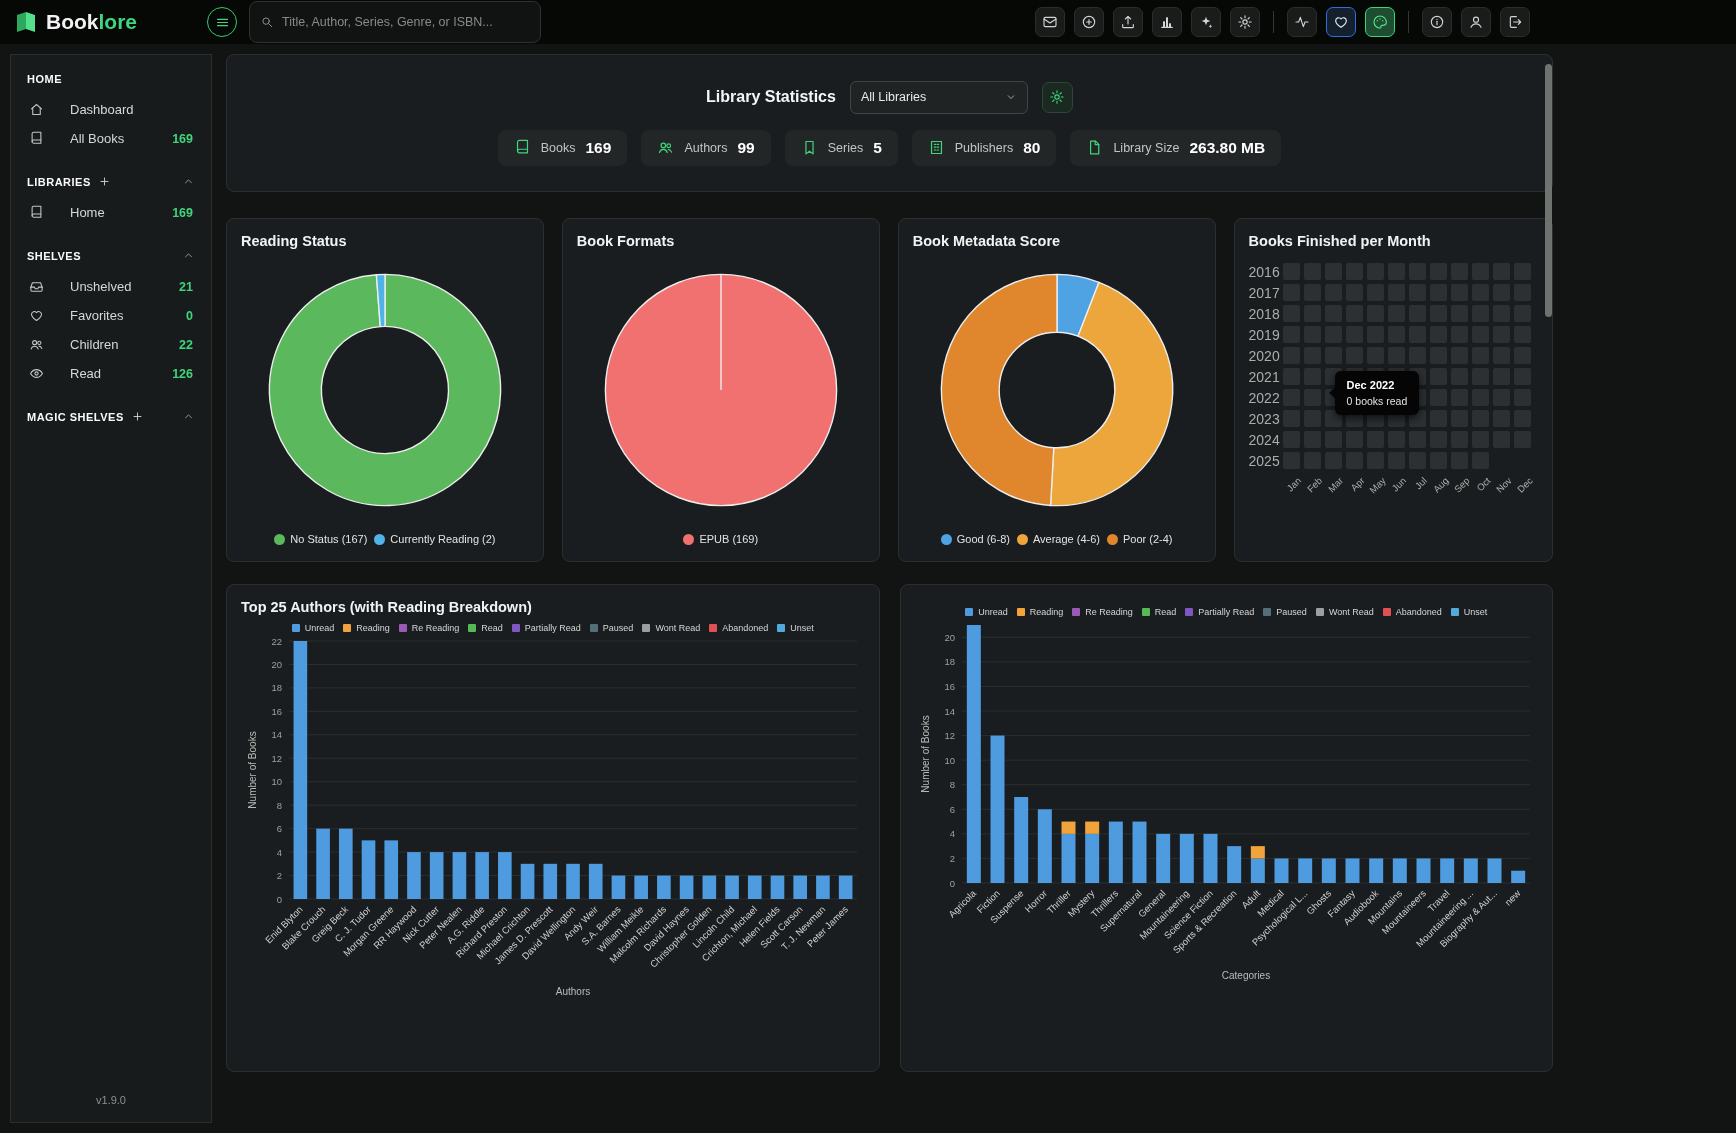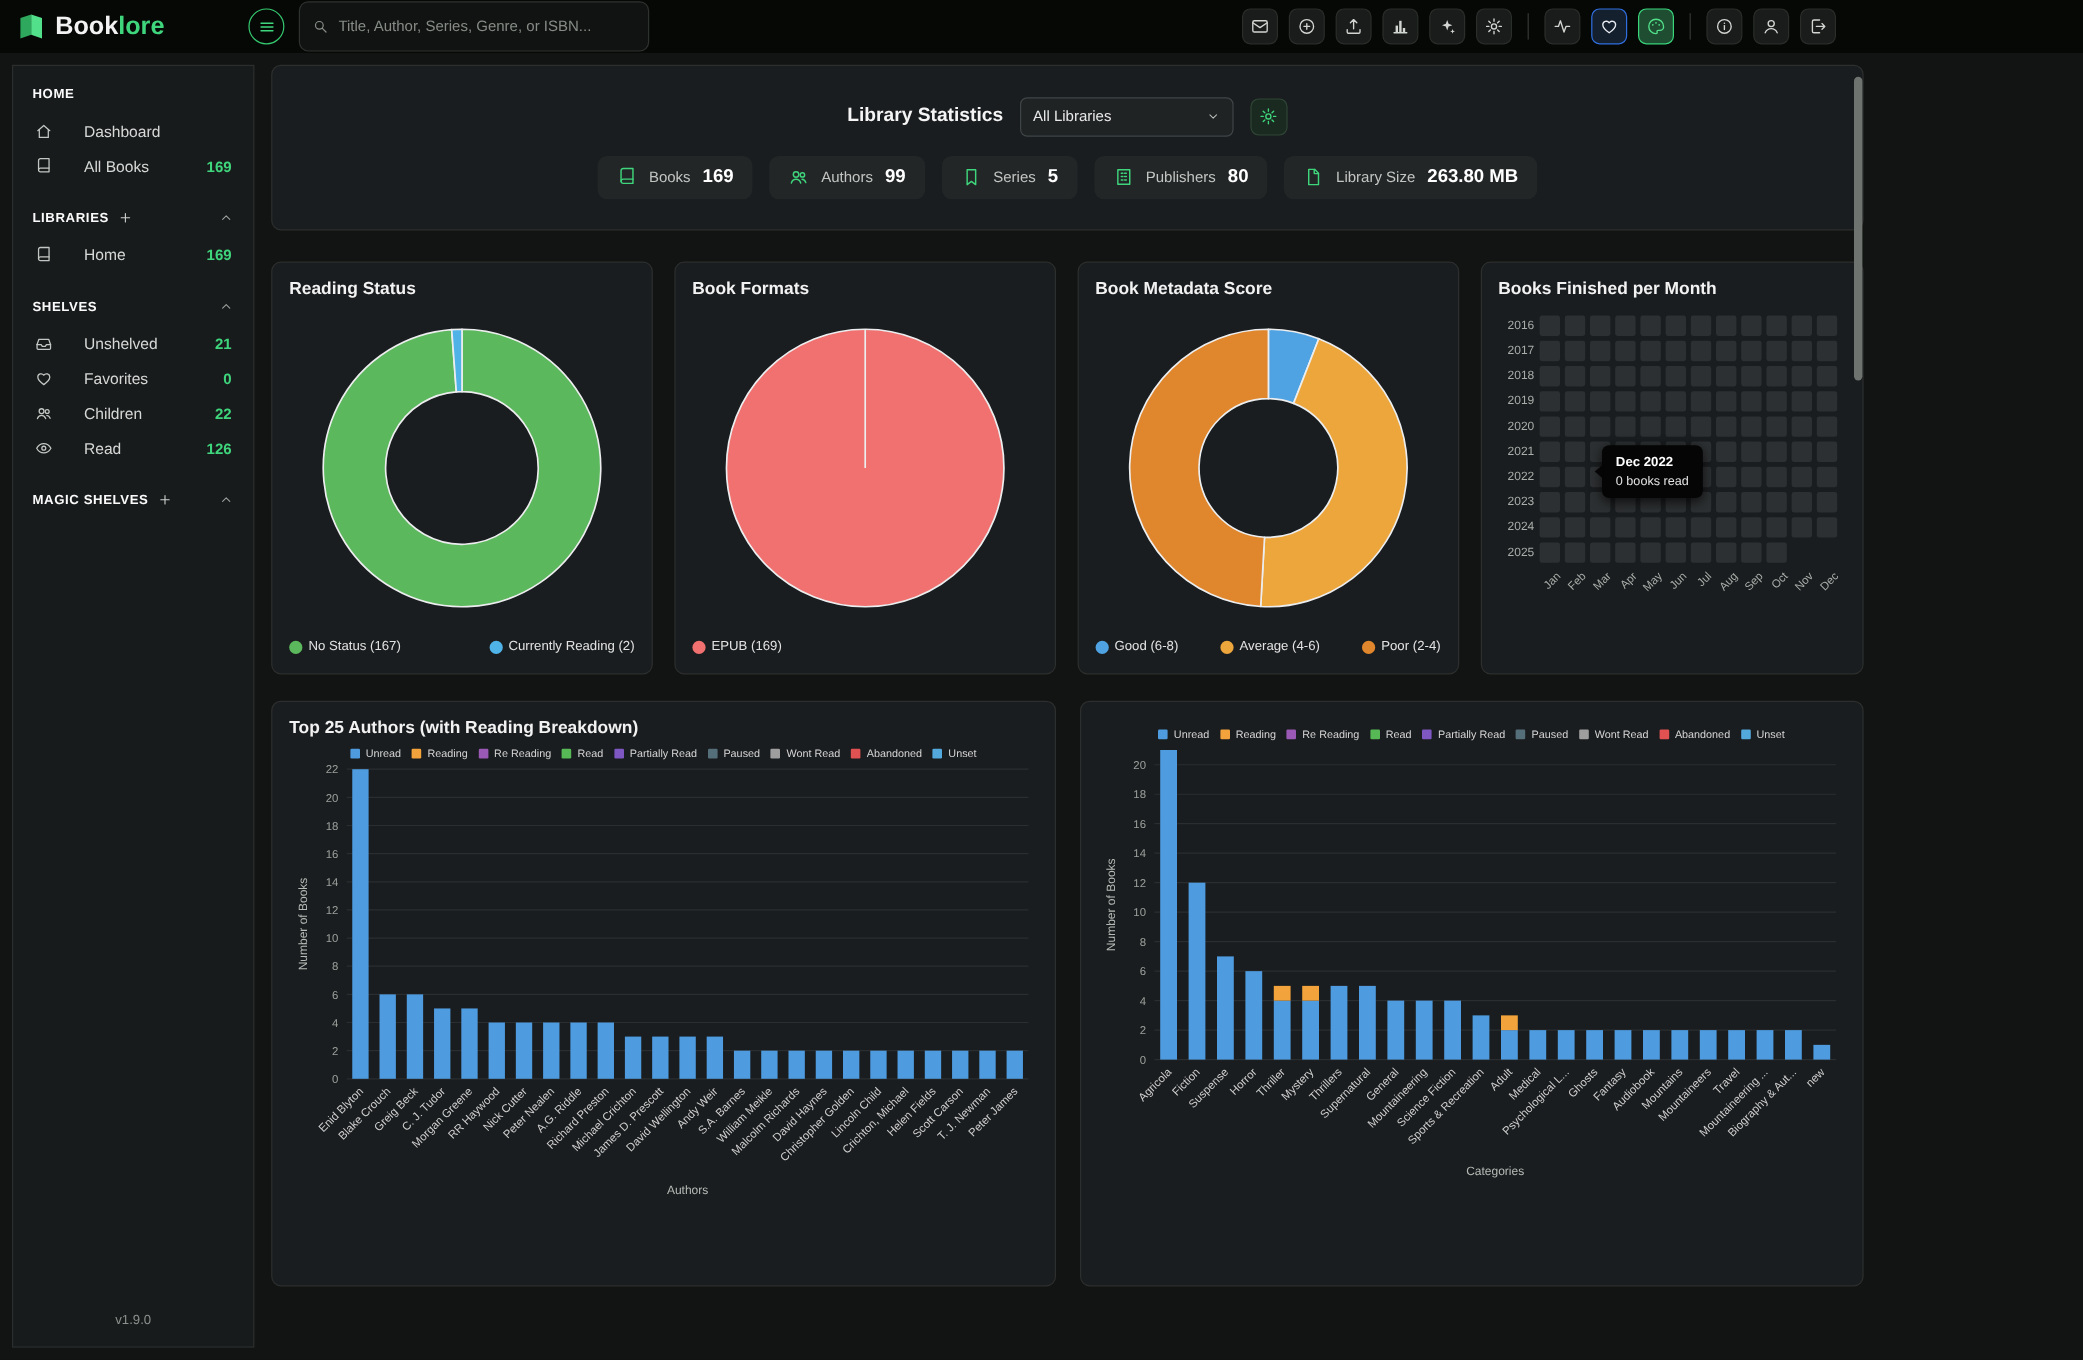--- a/index.html
+++ b/index.html
@@ -57,30 +57,30 @@
   .chip .icon{width:17px;height:17px;color:#3fd57c}
   .chip-label{font-size:12.5px;color:#c2c5c2}
   .chip-value{font-size:15.5px;font-weight:bold;color:#fff}
 
   
   .charts-row{display:grid;grid-template-columns:1fr 1fr 1fr 1.005fr;gap:18px;margin-bottom:22px}
   .chart-card{height:344px;display:flex;flex-direction:column}
   .card-title{font-size:14.5px;font-weight:bold;color:#f2f2f2}
   .pie-wrap{flex:1;display:flex;align-items:center;justify-content:center}
   .pie-svg{width:246px;height:246px}
-  .pie-legend{display:flex;justify-content:space-between;flex-wrap:wrap;gap:7px;font-size:11px;color:#e2e2e2;padding:2px 0 2px}
+  .pie-legend{display:flex;justify-content:center;flex-wrap:wrap;gap:7px;font-size:11px;color:#e2e2e2;padding:2px 0 2px}
   .leg-item{display:inline-flex;align-items:center;gap:5px;white-space:nowrap}
   .leg-dot{width:11px;height:11px;border-radius:50%;display:inline-block}
   .leg-sq{width:8px;height:8px;border-radius:1px;display:inline-block}
 
   
   .hm-card{position:relative}
   .hm-wrap{position:relative;margin-top:14px}
   .hm-row{display:flex;align-items:center;gap:4px;margin-bottom:4px}
-  .hm-ylabel{flex:0 0 30px;width:30px;text-align:right;font-size:10px;color:#a9aeaa}
+  .hm-ylabel{flex:0 0 30px;width:30px;text-align:center;font-size:14px;color:#a9aeaa}
   .hm-cell{width:17px;height:17px;background:#2d3032;border-radius:2px}
   .hm-months{margin-top:4px}
   .hm-mcell{width:17px;height:32px;position:relative;flex:0 0 17px}
   .hm-mcell span{position:absolute;top:2px;right:4px;font-size:9.5px;color:#a9aeaa;transform:rotate(-45deg);transform-origin:100% 0;white-space:nowrap}
   .hm-tooltip{position:absolute;left:100px;top:152px;background:#050505;border-radius:6px;padding:8px 12px;box-shadow:0 3px 10px rgba(0,0,0,.7);z-index:5;min-width:78px}
   .hm-tooltip:before{content:'';position:absolute;left:-6px;top:50%;margin-top:-6px;border:6px solid transparent;border-left:none;border-right:7px solid #050505}
   .hm-tt-title{font-size:11px;font-weight:bold;color:#fff;white-space:nowrap}
   .hm-tt-body{font-size:10.5px;color:#e3e3e3;margin-top:4px;white-space:nowrap}
 
   

